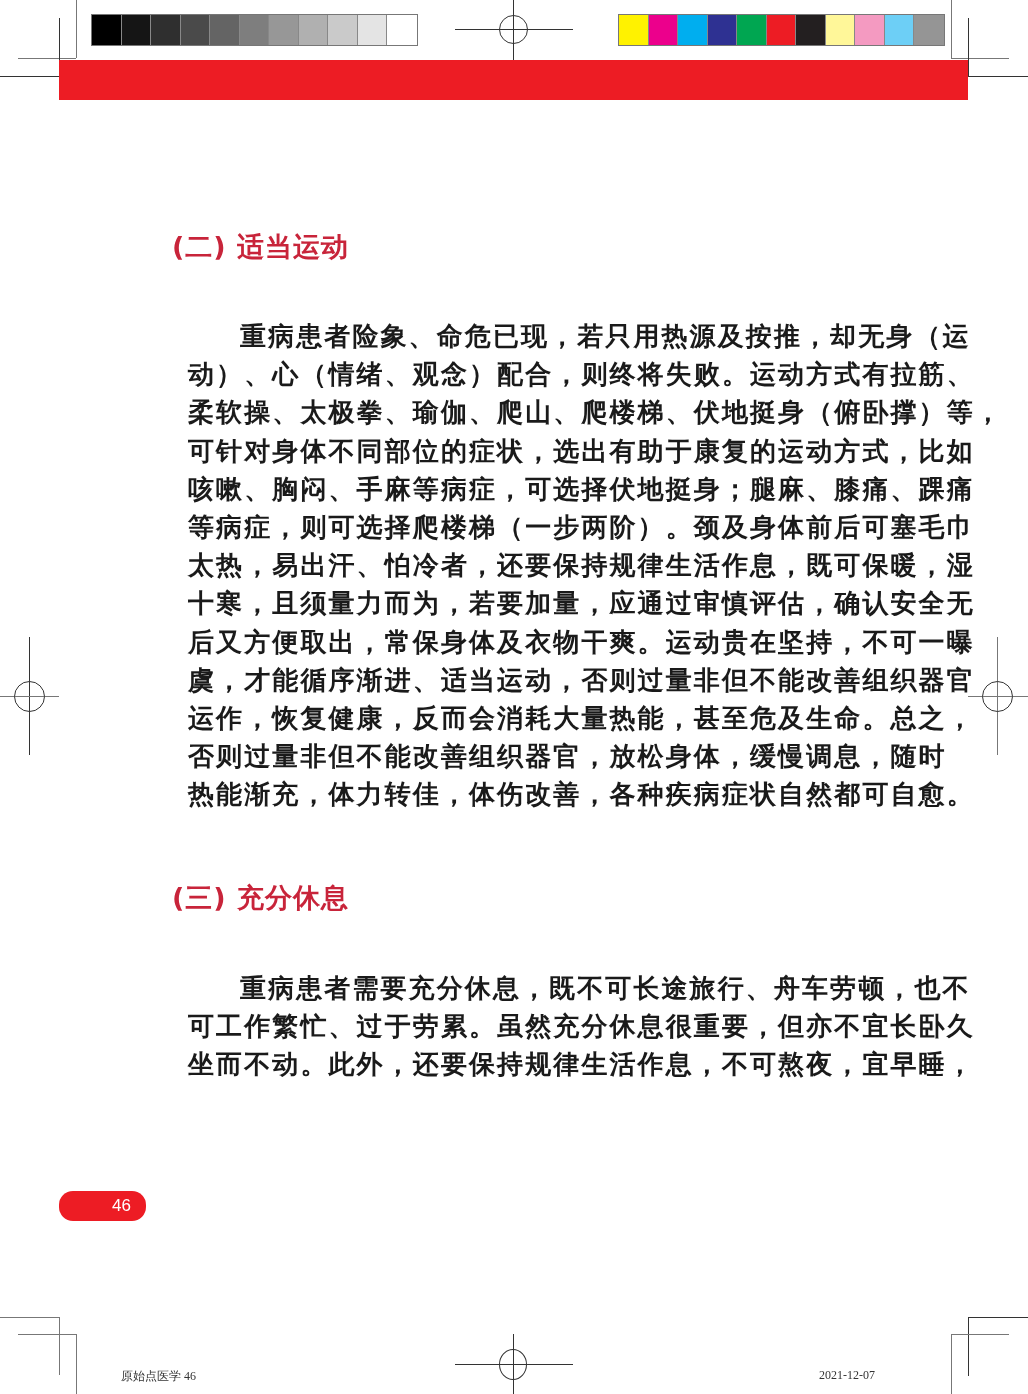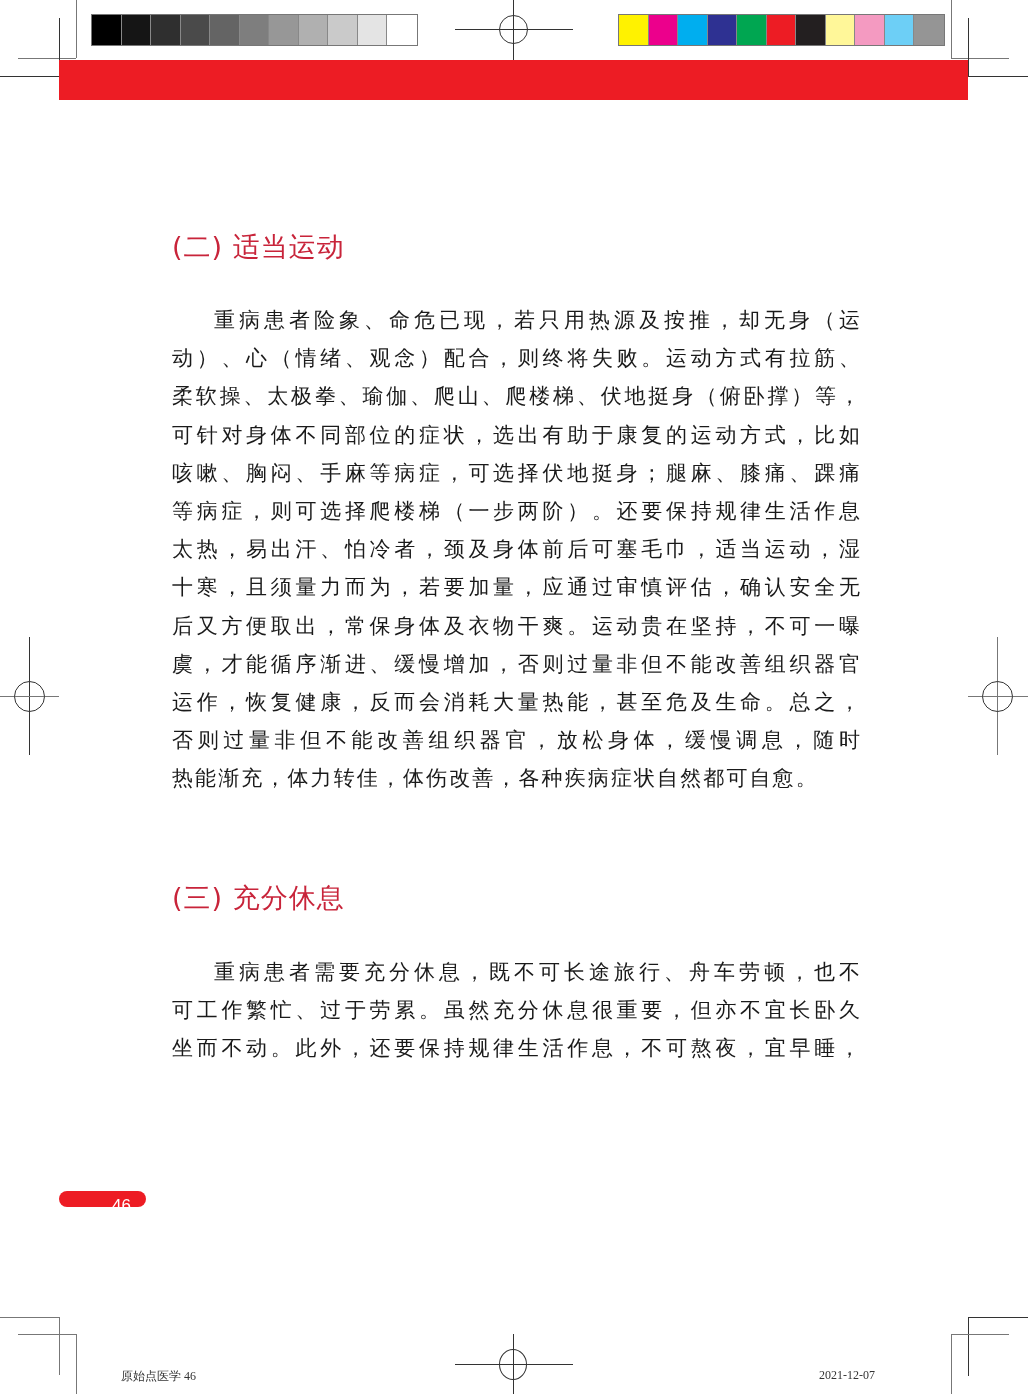--- a/index.html
+++ b/index.html
@@ -16,32 +16,32 @@
     .swatch { height: 30px; border-right: 1px solid #888; box-sizing: border-box; }
     .swatch:last-child { border-right: none; }
 
     .red-band { position: absolute; left: 59px; top: 60px; width: 909px; height: 40px; background: #ed1c24; }
 
     .reg-mark { position: absolute; }
     .reg-mark .circle { position: absolute; border: 1px solid #333; border-radius: 50%; box-sizing: border-box; }
 
     .heading {
       position: absolute; left: 172px; color: #c8243a;
-      font-size: 27px; letter-spacing: 1px; line-height: 34px; margin: 0; font-weight: normal;
+      font-size: 27px; letter-spacing: 1px; line-height: 34px; margin: 0; font-weight: bold;
     }
     .para {
-      position: absolute; left: 172px; width: 690px; margin: 0;
-      font-size: 21px; line-height: 38.2px; color: #1a1a1a;
-      letter-spacing: 2.1px; text-align: justify;
+      position: absolute; left: 172px; width: 690px; margin: 16px;
+      font-size: 26px; line-height: 38.2px; color: #1a1a1a;
+      letter-spacing: 2.1px; text-align: justify; font-weight: bold;
     }
     .para .line { display: block; white-space: nowrap; text-align-last: justify; text-align: justify; }
     .para .line.last { text-align-last: left; }
 
     .page-badge {
-      position: absolute; left: 59px; top: 1191px; width: 87px; height: 16px;
+      position: absolute; left: 59px; top: 1191px; width: 87px; height: 30px;
       background: #ed1c24; border-radius: 14px; color: #fff;
       font-family: "Liberation Sans", sans-serif; font-size: 17px;
       line-height: 30px; text-align: right; box-sizing: border-box; padding-right: 15px;
     }
     .footer-text {
       position: absolute; top: 1368px; font-family: "Liberation Serif", serif;
       font-size: 12px; color: #333;
     }
   </style>
 </head>
@@ -107,25 +107,25 @@
   <div class="circle" style="left:14px; top:44px; width:31px; height:31px;"></div>
 </div>
 
 <h2 class="heading" style="top:230px;">(二) 适当运动</h2>
 <div class="para" style="top:301px;" id="para2">
     <span class="line" style="text-indent: 2em;">重病患者险象、命危已现，若只用热源及按推，却无身（运</span>
     <span class="line">动）、心（情绪、观念）配合，则终将失败。运动方式有拉筋、</span>
     <span class="line">柔软操、太极拳、瑜伽、爬山、爬楼梯、伏地挺身（俯卧撑）等，</span>
     <span class="line">可针对身体不同部位的症状，选出有助于康复的运动方式，比如</span>
     <span class="line">咳嗽、胸闷、手麻等病症，可选择伏地挺身；腿麻、膝痛、踝痛</span>
-    <span class="line">等病症，则可选择爬楼梯（一步两阶）。还要保持规律生活作息</span>
-    <span class="line">太热，易出汗、怕冷者，颈及身体前后可塞毛巾，适当运动，湿</span>
+    <span class="line">等病症，则可选择爬楼梯（一步两阶）。颈及身体前后可塞毛巾</span>
+    <span class="line">太热，易出汗、怕冷者，还要保持规律生活作息，既可保暖，湿</span>
     <span class="line">十寒，且须量力而为，若要加量，应通过审慎评估，确认安全无</span>
     <span class="line">后又方便取出，常保身体及衣物干爽。运动贵在坚持，不可一曝</span>
-    <span class="line">虞，才能循序渐进、缓慢增加，否则过量非但不能改善组织器官</span>
+    <span class="line">虞，才能循序渐进、适当运动，否则过量非但不能改善组织器官</span>
     <span class="line">运作，恢复健康，反而会消耗大量热能，甚至危及生命。总之，</span>
     <span class="line">否则过量非但不能改善组织器官，放松身体，缓慢调息，随时</span>
     <span class="line last">热能渐充，体力转佳，体伤改善，各种疾病症状自然都可自愈。</span>
   </div>
 
 <h2 class="heading" style="top:881px;">(三) 充分休息</h2>
 <div class="para" style="top:953px;" id="para3">
     <span class="line" style="text-indent: 2em;">重病患者需要充分休息，既不可长途旅行、舟车劳顿，也不</span>
     <span class="line">可工作繁忙、过于劳累。虽然充分休息很重要，但亦不宜长卧久</span>
     <span class="line">坐而不动。此外，还要保持规律生活作息，不可熬夜，宜早睡，</span>

